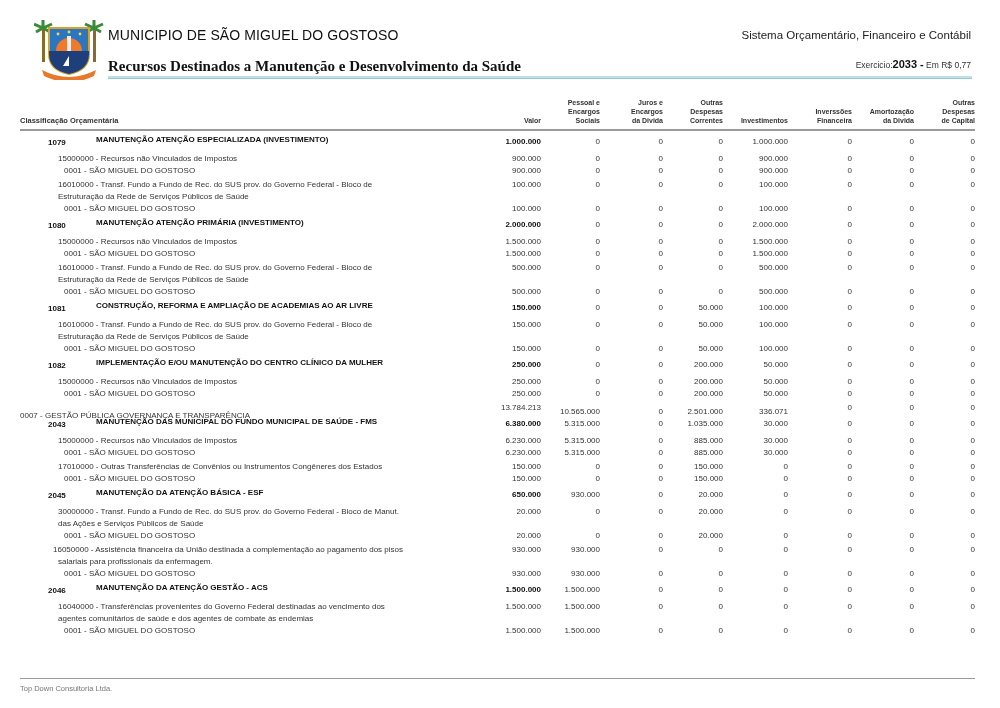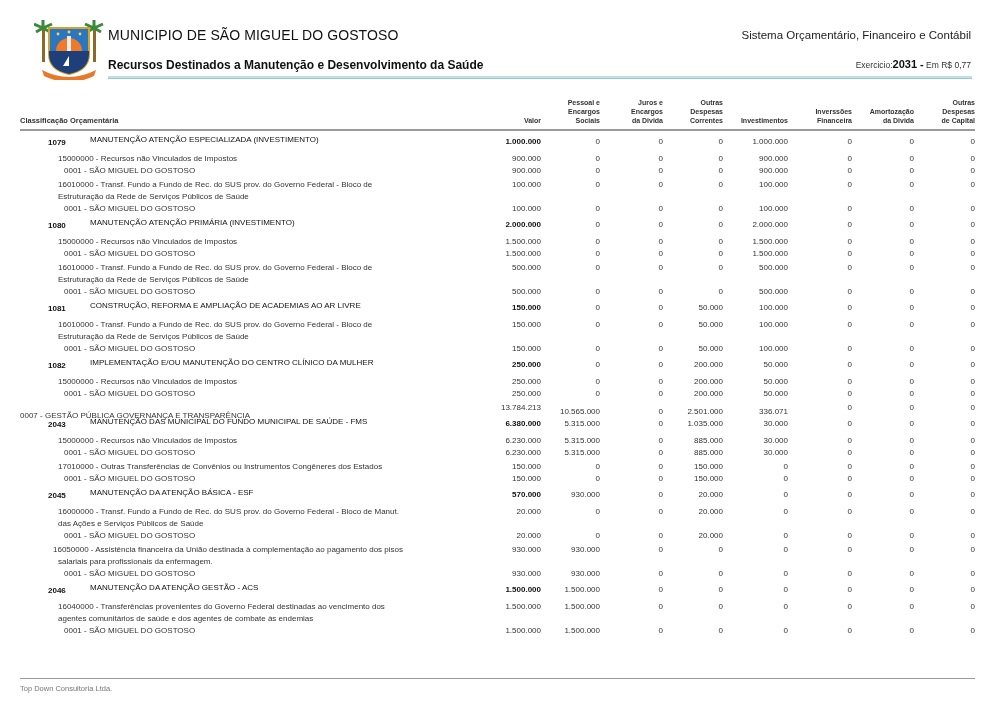--- a/index.html
+++ b/index.html
@@ -1,37 +1,37 @@
 <!DOCTYPE html>
 <html><head>
 <meta charset="utf-8">
 <style>
   * { box-sizing: border-box; margin: 0; padding: 0; }
   html, body { width: 1000px; height: 708px; background: #ffffff; overflow: hidden; }
   body { font-family: "Liberation Sans", sans-serif; color: #222; position: relative; }
 
   .logo { position: absolute; left: 34px; top: 18px; width: 70px; height: 62px; }
   .title { position: absolute; left: 108px; top: 27px; font-size: 14px; color: #111; letter-spacing: 0.1px; }
-  .subtitle { position: absolute; left: 108px; top: 58px; font-size: 12px; font-weight: bold; color: #111; }
+  .subtitle { position: absolute; left: 108px; top: 58px; font-size: 15px; font-weight: bold; color: #111; font-family: Liberation Serif, serif; }
   .system { position: absolute; right: 29px; top: 29px; font-size: 11.5px; color: #222; }
   .exercise { position: absolute; right: 29px; top: 58px; font-size: 8.5px; color: #333; }
   .exercise b { font-size: 11px; color: #111; }
   .hdr-line { position: absolute; left: 108px; top: 76px; width: 864px; height: 3px; background: #bfe0e6; border-bottom: 1px solid #9cc8d1; }
 
   .colhead { position: absolute; top: 94px; left: 20px; width: 955px; height: 37px; border-bottom: 2px solid #9a9a9a; }
   .colhead .ch { position: absolute; bottom: 4px; font-size: 7px; font-weight: bold; color: #333; line-height: 9px; text-align: right; }
   .colhead .ch.cls { left: 0; text-align: left; font-size: 7.5px; }
 
   .rows { position: absolute; top: 131px; left: 0; width: 1000px; }
   .row { position: absolute; left: 0; width: 1000px; font-size: 8px; color: #333; }
   .row .lbl { position: absolute; line-height: 12px; }
   .row .num { position: absolute; text-align: right; width: 80px; line-height: 12px; }
   .row.action .lbl, .row.action .num.v0 { font-weight: bold; color: #111; }
   .row.action .code { position: absolute; left: 48px; font-weight: bold; color: #111; line-height: 12px; }
-  .row.action .atitle { position: absolute; left: 90px; font-weight: normal; color: #111; line-height: 12px; }
+  .row.action .atitle { position: absolute; left: 96px; font-weight: bold; color: #111; line-height: 12px; }
 
   .footer-line { position: absolute; left: 20px; top: 678px; width: 955px; height: 1px; background: #9a9a9a; }
   .footer { position: absolute; left: 20px; top: 684px; font-size: 7.5px; color: #777; }
 </style>
 </head>
 <body>
 
 <div class="logo">
   <svg width="70" height="62" viewBox="0 0 70 62">
 
@@ -49,21 +49,21 @@
     <circle cx="35" cy="14" r="1.4" fill="#ffd24a"></circle>
     <circle cx="46" cy="16" r="1.4" fill="#ffd24a"></circle>
 
     <path d="M8 52 Q35 66 62 52 L60 58 Q35 70 10 58 Z" fill="#e8782a"></path>
   </svg>
 </div>
 <div class="title">MUNICIPIO DE SÃO MIGUEL DO GOSTOSO</div>
 <div class="subtitle">Recursos Destinados a Manutenção e Desenvolvimento da Saúde</div>
 <div class="system">Sistema Orçamentário, Financeiro e Contábil</div>
 <div class="exercise">
-  <span>Exercicio:</span><b>2031 -</b>
+  <span>Exercicio:</span><b>2033 -</b>
   <span>Em R$ 0,77</span>
 </div>
 <div class="hdr-line"></div>
 
 <div class="colhead">
   <div class="ch cls">Classificação Orçamentária</div>
   <div id="colheaders">
       <div class="ch" style="left: 461px; width: 60px; white-space: pre-line;">Valor</div>
       <div class="ch" style="left: 525px; width: 55px; white-space: pre-line;">Pessoal e
 Encargos
@@ -332,31 +332,31 @@
       <span class="num v2" style="left: 583px; top: 0px;">0</span>
       <span class="num v3" style="left: 643px; top: 0px;">150.000</span>
       <span class="num v4" style="left: 708px; top: 0px;">0</span>
       <span class="num v5" style="left: 772px; top: 0px;">0</span>
       <span class="num v6" style="left: 834px; top: 0px;">0</span>
       <span class="num v7" style="left: 895px; top: 0px;">0</span>
     </div>
     <div class="row action" style="top: 356px;">
       <span class="code" style="top: 3px;">2045</span>
       <span class="atitle" style="top: 0px;">MANUTENÇÃO DA ATENÇÃO BÁSICA - ESF</span>
-      <span class="num v0" style="left: 461px; top: 2px;">570.000</span>
+      <span class="num v0" style="left: 461px; top: 2px;">650.000</span>
       <span class="num v1" style="left: 520px; top: 2px;">930.000</span>
       <span class="num v2" style="left: 583px; top: 2px;">0</span>
       <span class="num v3" style="left: 643px; top: 2px;">20.000</span>
       <span class="num v4" style="left: 708px; top: 2px;">0</span>
       <span class="num v5" style="left: 772px; top: 2px;">0</span>
       <span class="num v6" style="left: 834px; top: 2px;">0</span>
       <span class="num v7" style="left: 895px; top: 2px;">0</span>
     </div>
     <div class="row source2" style="top: 375px;">
-      <span class="lbl" style="left: 58px; top: 0px;">16000000 - Transf. Fundo a Fundo de Rec. do SUS prov. do Governo Federal - Bloco de Manut.</span>
+      <span class="lbl" style="left: 58px; top: 0px;">30000000 - Transf. Fundo a Fundo de Rec. do SUS prov. do Governo Federal - Bloco de Manut.</span>
       <span class="lbl" style="left: 58px; top: 12px;">das Ações e Serviços Públicos de Saúde</span>
       <span class="num v0" style="left: 461px; top: 0px;">20.000</span>
       <span class="num v1" style="left: 520px; top: 0px;">0</span>
       <span class="num v2" style="left: 583px; top: 0px;">0</span>
       <span class="num v3" style="left: 643px; top: 0px;">20.000</span>
       <span class="num v4" style="left: 708px; top: 0px;">0</span>
       <span class="num v5" style="left: 772px; top: 0px;">0</span>
       <span class="num v6" style="left: 834px; top: 0px;">0</span>
       <span class="num v7" style="left: 895px; top: 0px;">0</span>
     </div>

